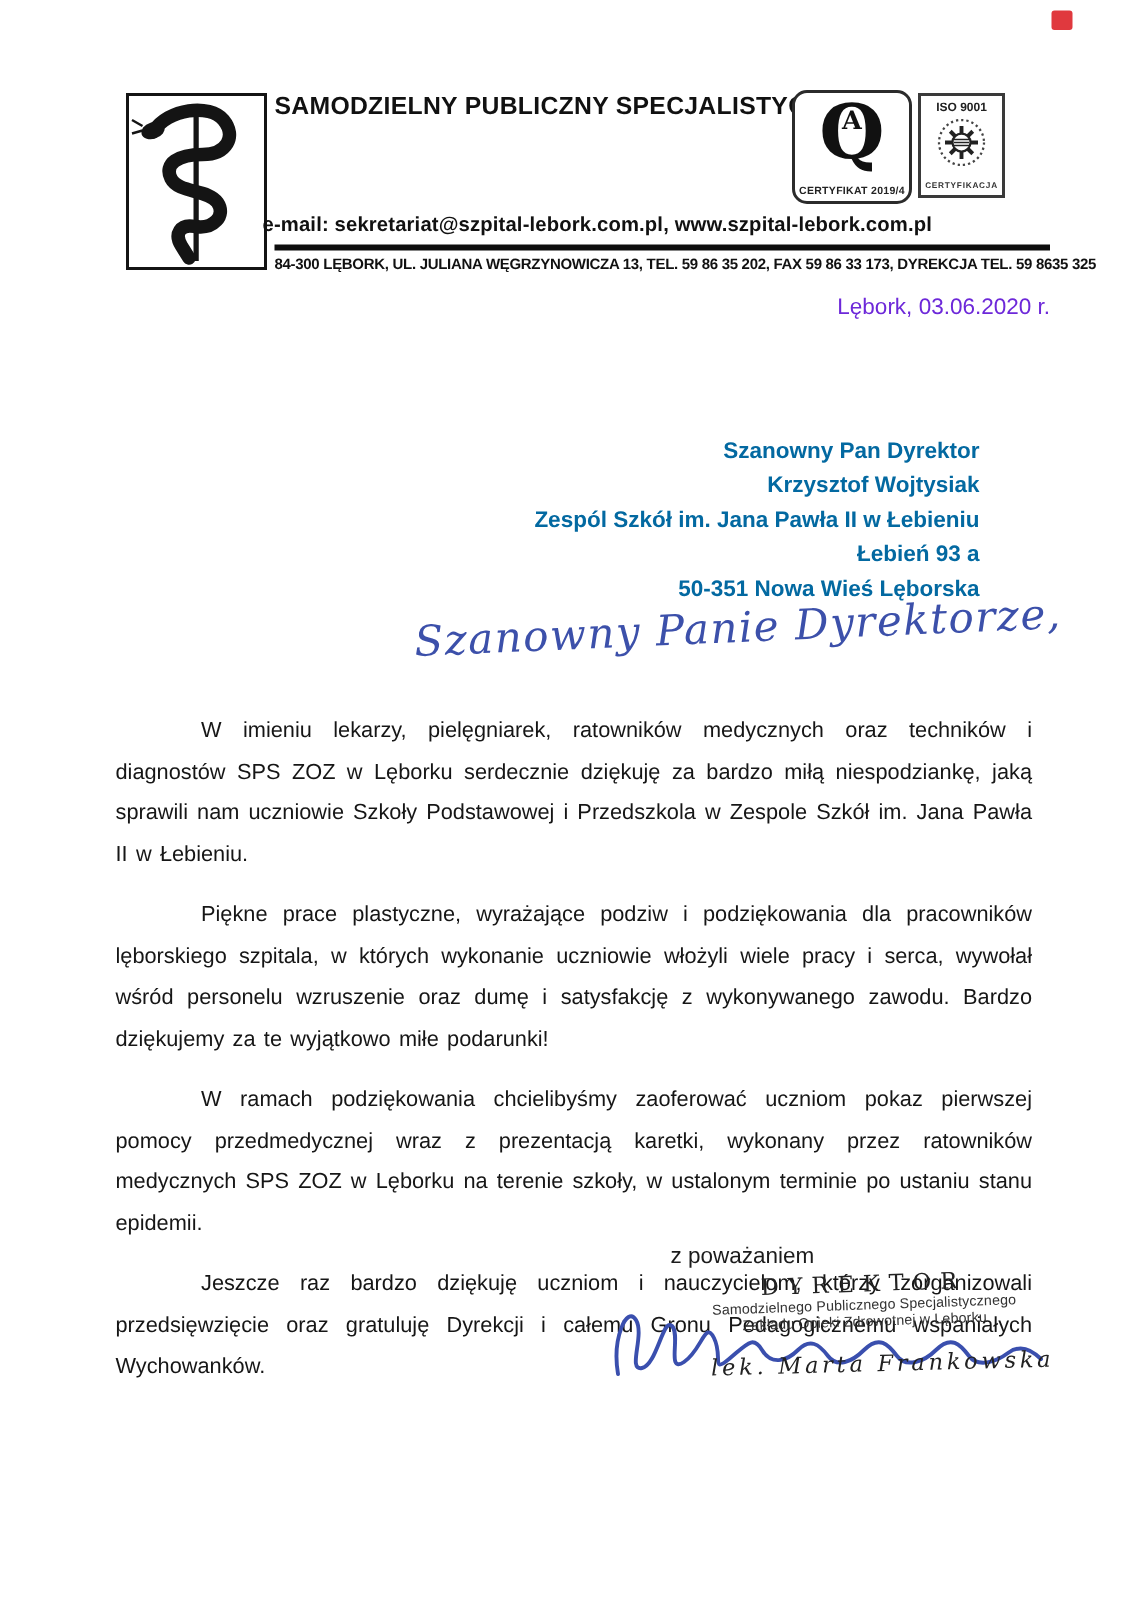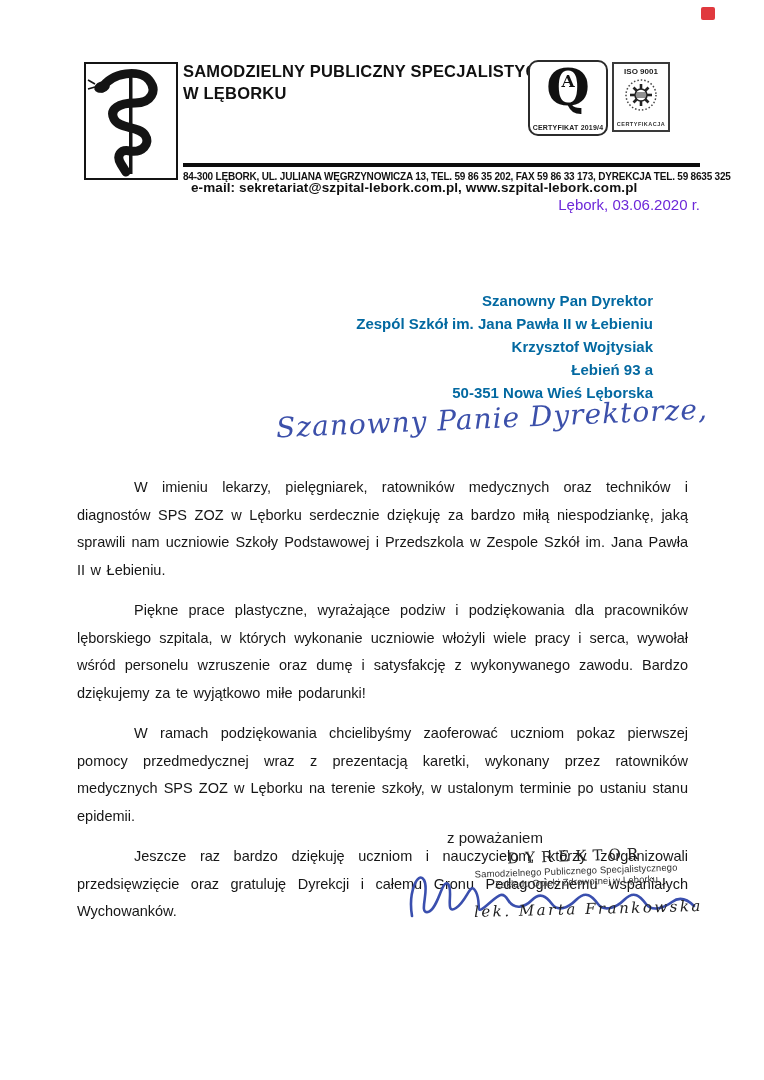--- a/index.html
+++ b/index.html
@@ -4,21 +4,21 @@
 <style>
   html,body{margin:0;padding:0;background:#e8e8e8;}
   .page{
     position:relative;width:764px;height:1080px;background:#ffffff;
     font-family:"Liberation Sans",sans-serif;color:#1c1c1c;overflow:hidden;
     margin:0 auto;
   }
   
   .logo-box{position:absolute;left:84px;top:62px;width:90px;height:114px;border:2px solid #141414;background:#fff;}
   .org-block{position:absolute;left:183px;top:60px;font-weight:bold;font-size:16.5px;line-height:22px;letter-spacing:.2px;color:#111;}
-  .email-line{position:absolute;left:191px;top:142px;font-weight:bold;font-size:13.5px;color:#111;letter-spacing:.1px;margin-top:38px;}
+  .email-line{position:absolute;left:175px;top:142px;font-weight:bold;font-size:13.5px;color:#111;letter-spacing:.1px;}
   .head-rule{position:absolute;left:183px;top:163px;width:517px;height:4px;background:#0d0d0d;}
   .address-line{position:absolute;left:183px;top:171px;font-weight:bold;font-size:10px;letter-spacing:-0.2px;color:#111;white-space:nowrap;}
   
   .q-badge{position:absolute;left:528px;top:60px;width:76px;height:72px;border:2px solid #2b2b2b;border-radius:10px;background:#fff;}
   .q-letter{position:absolute;left:0;right:0;top:-4px;text-align:center;font-family:"DejaVu Serif",serif;font-weight:bold;font-size:50px;color:#111;}
   .a-letter{position:absolute;left:0;right:0;top:9px;text-align:center;font-family:"DejaVu Serif",serif;font-weight:bold;font-size:17px;color:#111;}
   .q-caption{position:absolute;left:0;right:0;bottom:3px;text-align:center;font-size:7px;font-weight:bold;color:#222;letter-spacing:.2px;}
   .iso-badge{position:absolute;left:612px;top:62px;width:54px;height:66px;border:2px solid #3a3a3a;background:#fff;}
   .iso-title{position:absolute;left:0;right:0;top:3px;text-align:center;font-size:8px;font-weight:bold;color:#222;}
   .iso-emblem{position:absolute;left:10px;top:14px;}
@@ -49,21 +49,20 @@
     <svg width="90" height="114" viewBox="0 0 90 114">
       <rect x="43" y="12" width="3.5" height="98" fill="#141414"></rect>
       <path d="M16 24 C26 8 54 5 63 16 C72 27 65 39 49 39 C33 39 23 45 28 55 C33 65 53 62 59 71 C65 80 56 89 44 87 C34 85 30 92 35 100 L40 108" fill="none" stroke="#141414" stroke-width="9" stroke-linecap="round"></path>
       <ellipse cx="16" cy="23" rx="8" ry="5.5" fill="#141414" transform="rotate(-18 16 23)"></ellipse>
       <path d="M9 20 L2 16 M9 23 L2 25" stroke="#141414" stroke-width="1.6" fill="none"></path>
     </svg>
   </div>
 
   <div class="org-block">
     <div>SAMODZIELNY PUBLICZNY SPECJALISTYCZNY</div>
-    <div>W LĘBORKU</div>
   </div>
 
   <div class="q-badge">
     <div class="q-letter">Q</div>
     <div class="a-letter">A</div>
     <div class="q-caption">CERTYFIKAT 2019/4</div>
   </div>
 
   <div class="iso-badge">
     <div class="iso-title">ISO 9001</div>
@@ -84,22 +83,22 @@
   </div>
 
   <div class="email-line">e-mail: sekretariat@szpital-lebork.com.pl, www.szpital-lebork.com.pl</div>
   <div class="head-rule"></div>
   <div class="address-line">84-300 LĘBORK, UL. JULIANA WĘGRZYNOWICZA 13, TEL. 59 86 35 202, FAX 59 86 33 173, DYREKCJA TEL. 59 8635 325</div>
 
   <div class="date-line">Lębork, 03.06.2020 r.</div>
 
   <div class="recipient">
     <div>Szanowny Pan  Dyrektor</div>
+    <div>Krzysztof Wojtysiak</div>
     <div>Zespól Szkół im. Jana Pawła II w Łebieniu</div>
-    <div>Krzysztof Wojtysiak</div>
     <div>Łebień 93 a</div>
     <div>50-351 Nowa Wieś Lęborska</div>
   </div>
 
   <div class="salutation">Szanowny Panie Dyrektorze,</div>
 
   <div class="body-text">
     <p>W imieniu lekarzy, pielęgniarek, ratowników medycznych oraz techników i diagnostów SPS ZOZ w Lęborku serdecznie dziękuję za bardzo miłą niespodziankę, jaką sprawili nam uczniowie Szkoły Podstawowej i Przedszkola w Zespole Szkół im. Jana Pawła II w Łebieniu.</p>
     <p>Piękne prace plastyczne, wyrażające podziw i podziękowania dla pracowników lęborskiego szpitala, w których wykonanie uczniowie włożyli wiele pracy i serca, wywołał wśród personelu wzruszenie oraz dumę i satysfakcję z wykonywanego zawodu. Bardzo dziękujemy za te wyjątkowo miłe podarunki!</p>
     <p>W ramach podziękowania chcielibyśmy zaoferować uczniom pokaz pierwszej pomocy przedmedycznej wraz z prezentacją karetki, wykonany przez ratowników medycznych SPS ZOZ w Lęborku na terenie szkoły, w ustalonym terminie po ustaniu stanu epidemii.</p>

